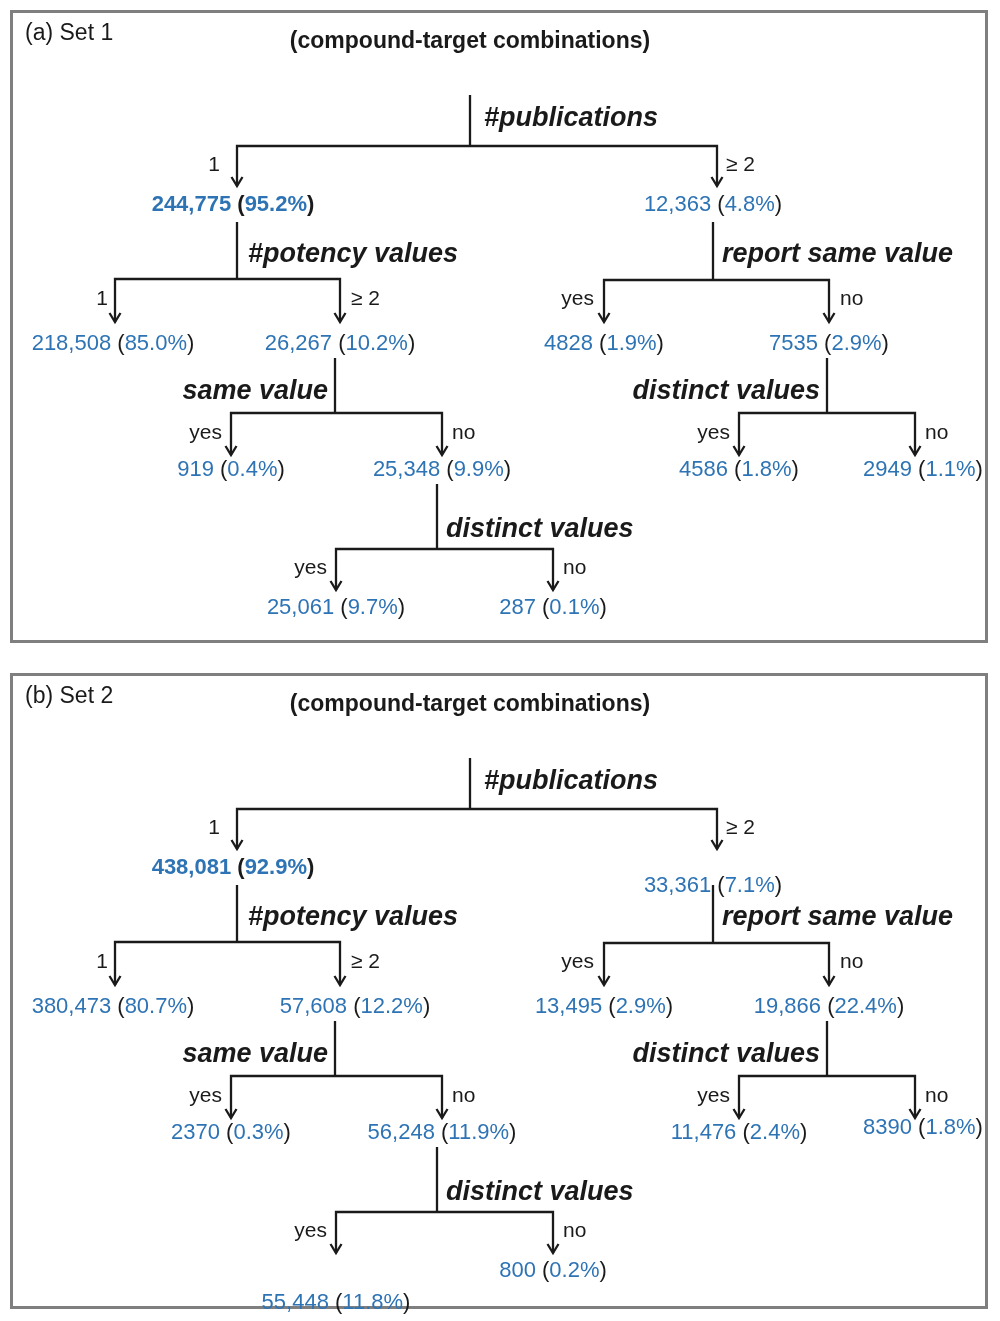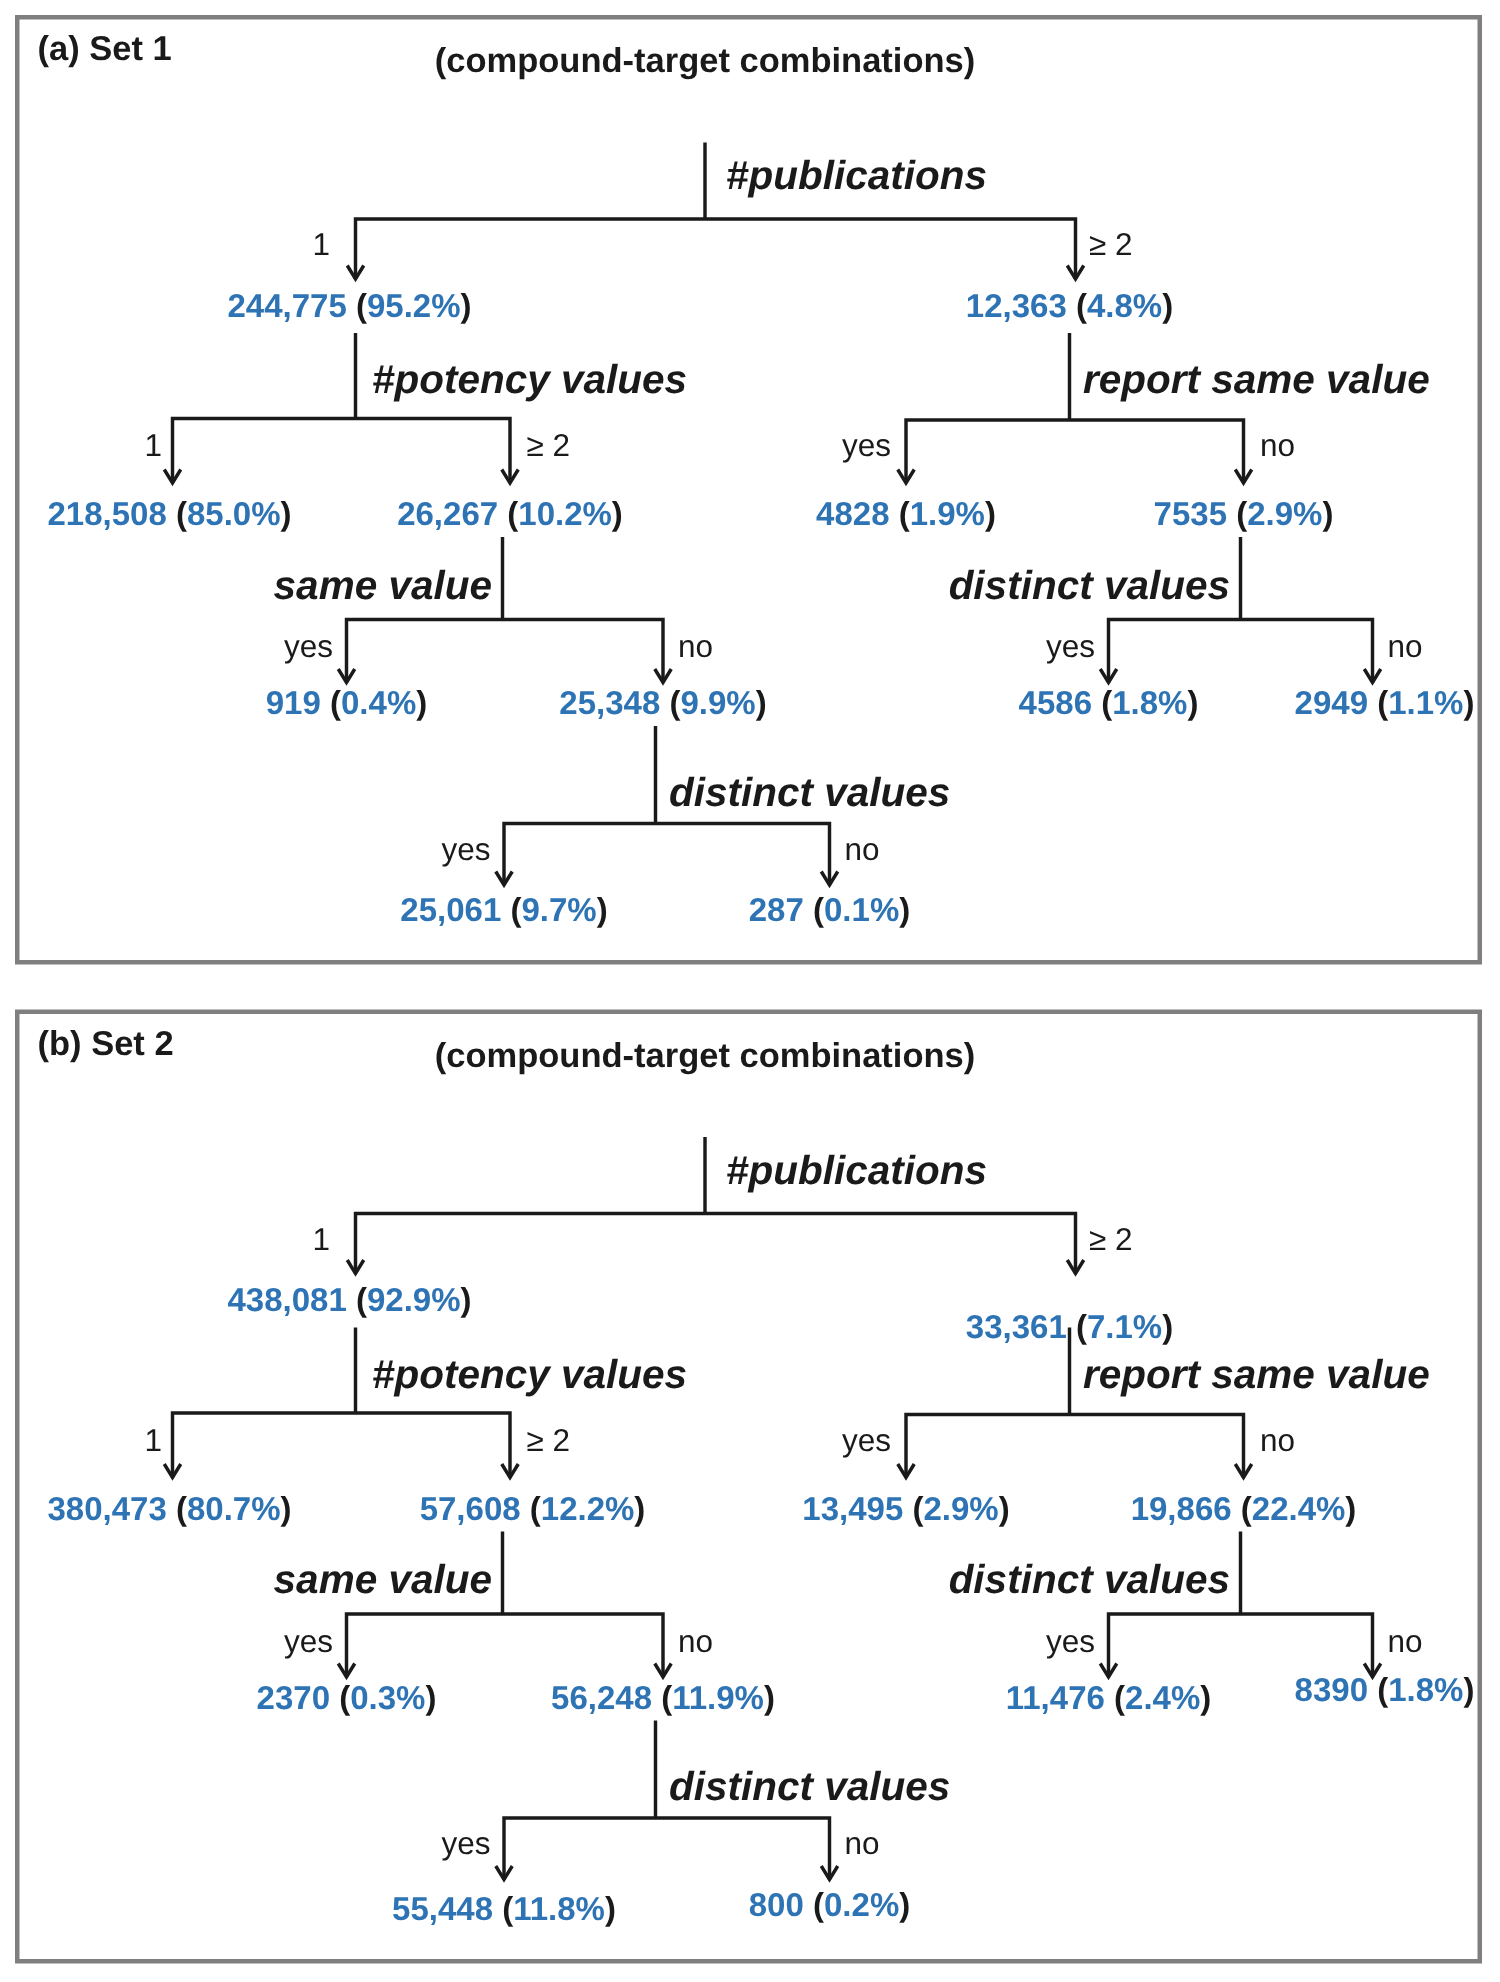--- a/index.html
+++ b/index.html
@@ -1,26 +1,26 @@
 <!DOCTYPE html>
 <html><head>
 <meta charset="utf-8">
 <style>
   html,body{margin:0;padding:0;}
   body{width:1000px;height:1321px;background:#ffffff;position:relative;
        font-family:"Liberation Sans",sans-serif;color:#1a1a1a;overflow:hidden;}
   .panel{position:absolute;left:10px;width:972px;border:3px solid #7f7f7f;background:#fff;}
   #panelA{top:10px;height:627px;}
   #panelB{top:673px;height:630px;}
-  .plabel{position:absolute;left:12px;top:6px;font-size:23px;font-weight:bold;white-space:nowrap;}
+  .plabel{position:absolute;left:12px;top:6px;font-size:23px;font-weight:normal;white-space:nowrap;}
   .title{position:absolute;left:457px;top:12px;transform:translateX(-50%);text-align:center;
          font-size:23px;font-weight:bold;line-height:30px;white-space:nowrap;}
   .dec{position:absolute;font-size:27px;font-style:italic;font-weight:bold;line-height:25px;white-space:nowrap;}
   .edge{position:absolute;font-size:21px;line-height:25px;white-space:nowrap;}
-  .node{position:absolute;font-size:22px;line-height:26px;white-space:nowrap;transform:translateX(-50%);font-weight:bold;}
+  .node{position:absolute;font-size:22px;line-height:26px;white-space:nowrap;transform:translateX(-50%);}
   .node .n{color:#2e74b5;}
   .node .k{color:#1a1a1a;}
   .node.b{font-weight:bold;}
   .r{transform:translateX(-100%);}
   svg.lines{position:absolute;left:0;top:0;pointer-events:none;}
 </style>
 </head>
 <body>
 
 <section class="panel" id="panelA">
@@ -144,21 +144,21 @@
 
   <div class="dec r" style="left:315px;top:365px">same value</div>
   <div class="edge r" style="left:209px;top:406px">yes</div>
   <div class="edge" style="left:439px;top:406px">no</div>
   <div class="node" style="left:218px;top:443px"><span class="n">2370</span><span class="k"> (</span><span class="n">0.3%</span><span class="k">)</span></div>
   <div class="node" style="left:429px;top:443px"><span class="n">56,248</span><span class="k"> (</span><span class="n">11.9%</span><span class="k">)</span></div>
 
   <div class="dec" style="left:433px;top:503px">distinct values</div>
   <div class="edge r" style="left:314px;top:541px">yes</div>
   <div class="edge" style="left:550px;top:541px">no</div>
-  <div class="node" style="left:323px;top:584px"><span class="n">55,448</span><span class="k"> (</span><span class="n">11.8%</span><span class="k">)</span></div>
+  <div class="node" style="left:323px;top:613px"><span class="n">55,448</span><span class="k"> (</span><span class="n">11.8%</span><span class="k">)</span></div>
   <div class="node" style="left:540px;top:581px"><span class="n">800</span><span class="k"> (</span><span class="n">0.2%</span><span class="k">)</span></div>
 
   <div class="dec" style="left:709px;top:228px">report same value</div>
   <div class="edge r" style="left:581px;top:272px">yes</div>
   <div class="edge" style="left:827px;top:272px">no</div>
   <div class="node" style="left:591px;top:317px"><span class="n">13,495</span><span class="k"> (</span><span class="n">2.9%</span><span class="k">)</span></div>
   <div class="node" style="left:816px;top:317px"><span class="n">19,866</span><span class="k"> (</span><span class="n">22.4%</span><span class="k">)</span></div>
 
   <div class="dec r" style="left:807px;top:365px">distinct values</div>
   <div class="edge r" style="left:717px;top:406px">yes</div>

